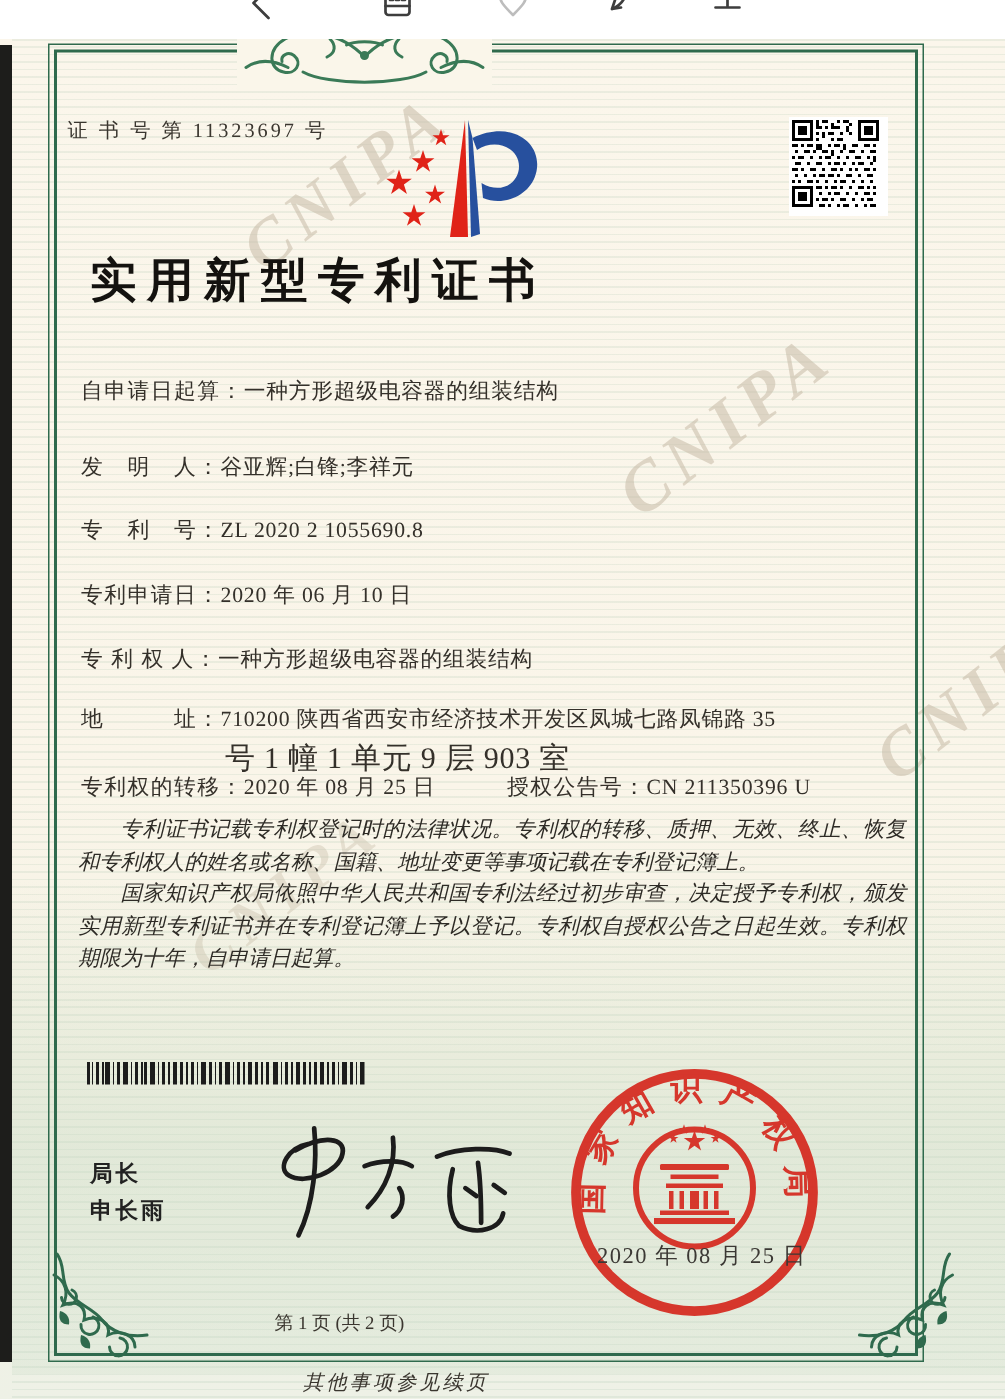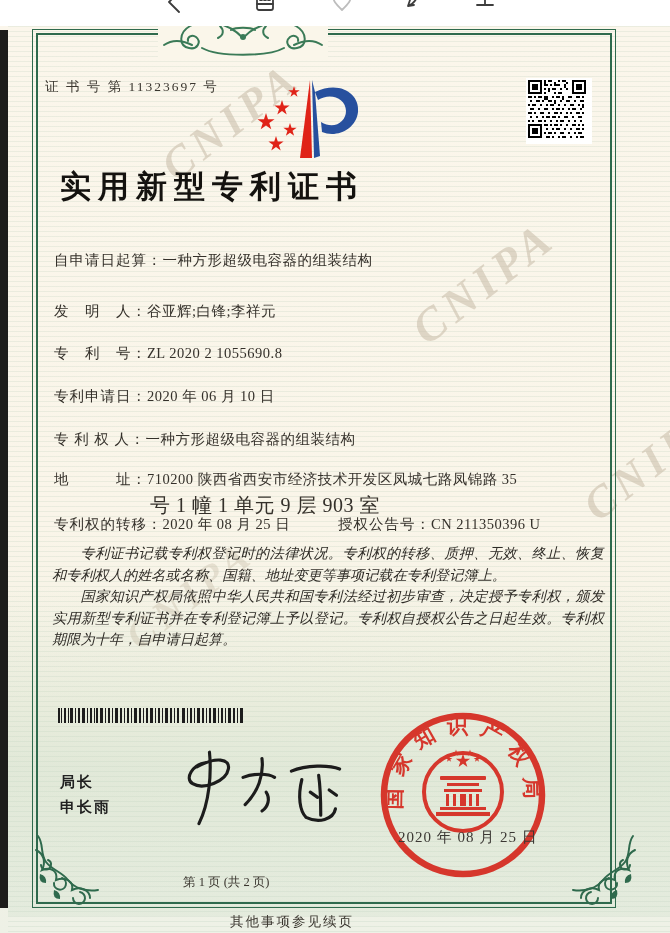--- a/index.html
+++ b/index.html
@@ -41,22 +41,22 @@
          color:#2e2b26;font-style:italic;text-align:justify;}
   .paras p{margin:0;text-indent:2em;}
 
   .sig-role{position:absolute;left:60px;top:747px;font-size:15px;font-weight:bold;color:#222;
             font-family:"Liberation Sans","DejaVu Sans",sans-serif;letter-spacing:2px;text-align:center;}
   .sig-name{position:absolute;left:60px;top:772px;font-size:15px;font-weight:bold;color:#222;
             font-family:"Liberation Sans","DejaVu Sans",sans-serif;letter-spacing:2px;}
 
   .seal-date{position:absolute;left:398px;top:802px;font-size:15px;color:#3b3834;letter-spacing:1px;z-index:12;}
   .page-num{position:absolute;left:183px;top:848px;width:120px;text-align:left;font-size:12.5px;color:#3a362f;}
-  .foot-note{position:absolute;left:202px;top:887px;width:180px;text-align:center;font-size:13.5px;
-             color:#3a362f;letter-spacing:2px;}
+  .foot-note{position:absolute;left:202px;top:887px;width:180px;text-align:left;font-size:13.5px;
+             color:#3a362f;font-style:italic;letter-spacing:2px;}
 
   .abs{position:absolute;}
   svg{display:block;}
 </style>
 </head>
 <body>
 
 <div class="screen">
 
   <div class="toolbar">

